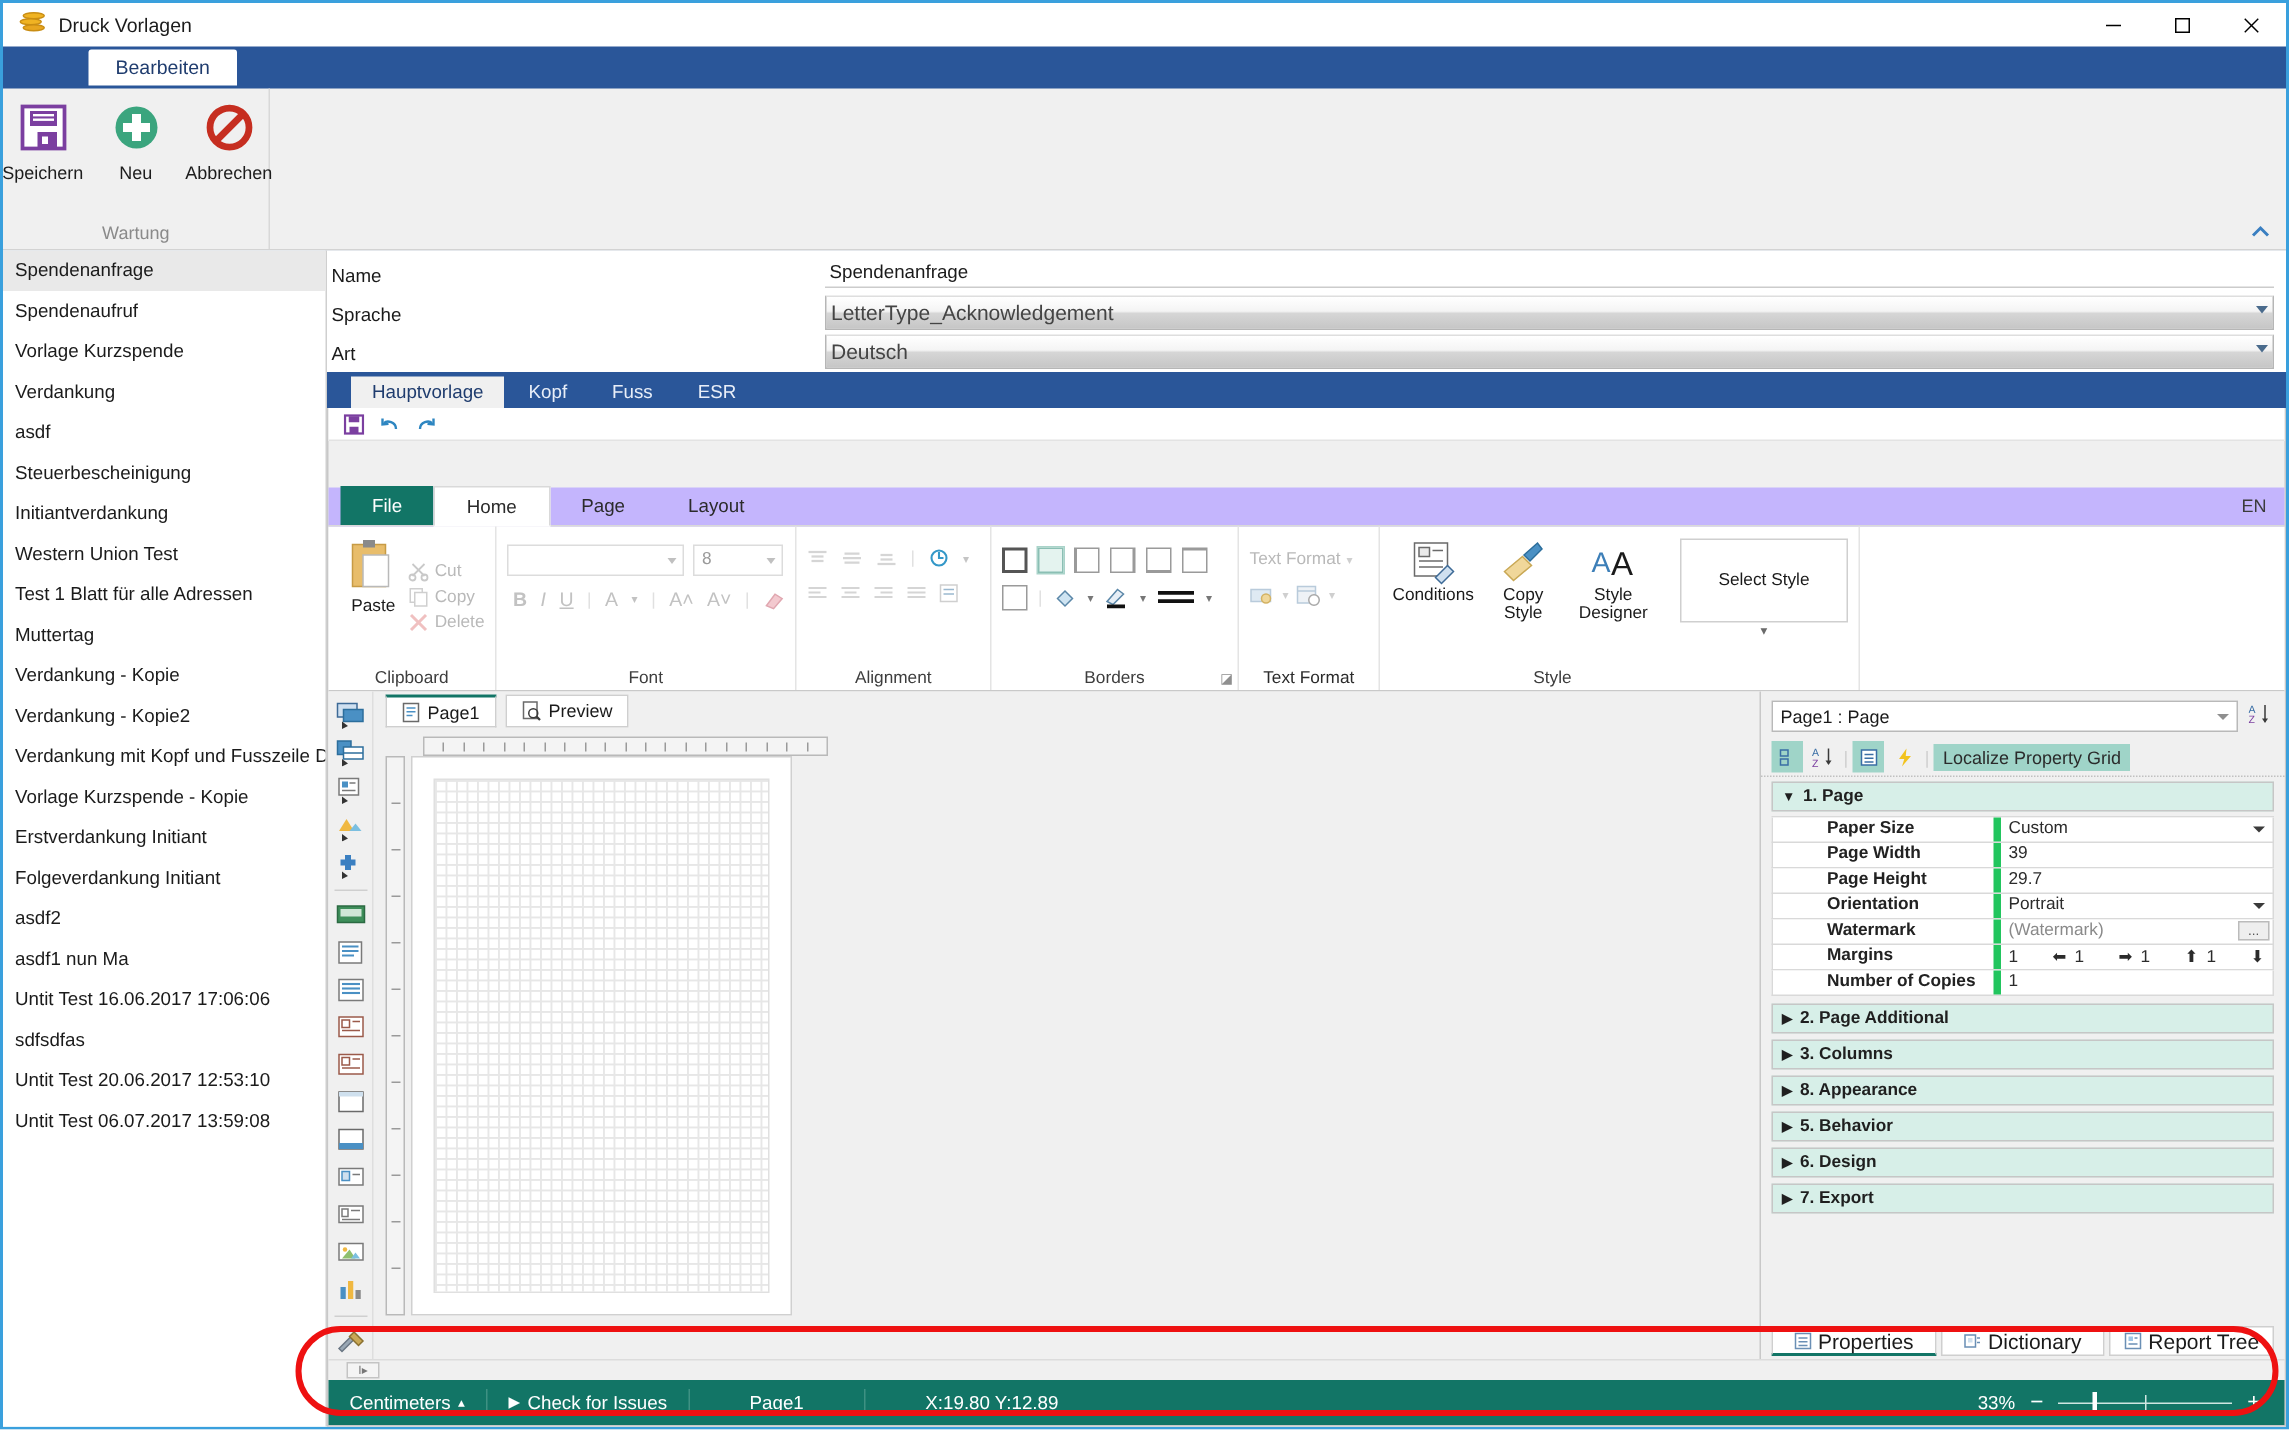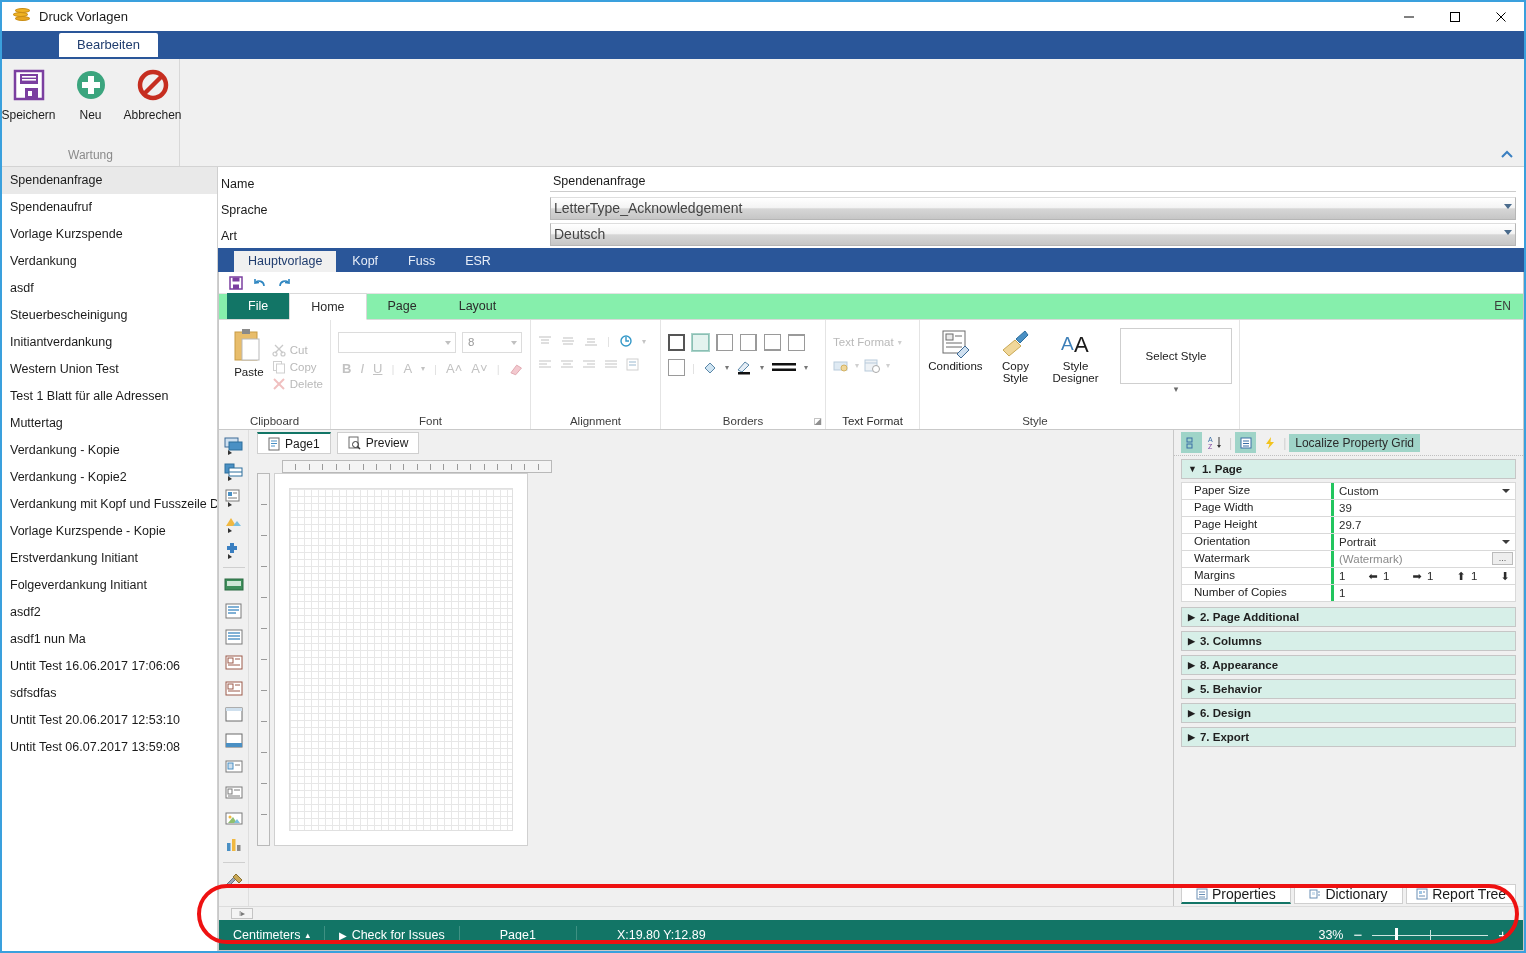--- a/index.html
+++ b/index.html
@@ -139,23 +139,23 @@
   }
   .qat {
     height:22px; flex:0 0 22px; background:#ffffff;
     display:flex; align-items:center; gap:9px; padding-left:9px;
     border-bottom:1px solid #e3e3e3;
   }
   .qat .qi { width:15px; height:15px; display:flex; align-items:center; justify-content:center; }
 
   
   .dr-tabs {
-    height:26px; flex:0 0 26px; background:#86efac;
+    height:26px; flex:0 0 26px; background:#c4b5fd;
     display:flex; align-items:flex-end; border-bottom:1px solid #d9d9d9;
-    padding-left:8px; position:relative;
+    padding-left:8px; position:relative;margin-top:31px;
   }
   .dr-tab {
     height:26px; line-height:26px; padding:0 21px; font-size:12.5px; color:#2b2b2b;
   }
   .dr-tab.file { background:#127566; color:#fff; }
   .dr-tab.active {
     background:#ffffff; border:1px solid #d9d9d9; border-bottom:1px solid #ffffff;
     margin-bottom:-1px; height:27px; line-height:26px;
   }
   .dr-lang {
@@ -255,22 +255,22 @@
   .pgrid { padding:0 7px; }
   .pcat {
     background:#d7efe8; border:1px solid #c6c6c6; height:20px; display:flex; align-items:center;
     font-size:11.5px; font-weight:bold; color:#1f1f1f; padding-left:6px; margin-bottom:3px;
   }
   .pcat .tri { margin-right:5px; font-size:9px; }
   .prow {
     height:17px; display:flex; border:1px solid #d9d9d9; border-top:0;
     font-size:11.5px; background:#fff;
   }
-  .prow .pk { width:152px; flex:0 0 152px; border-right:3px solid #22c55e; padding-left:12px; line-height:15px; font-weight:normal; color:#222;}
-  .prow .pv { flex:1; position:relative; padding-left:5px; line-height:15px; color:#2b2b2b; display:flex; align-items:center;}
+  .prow .pk { width:152px; flex:0 0 152px; border-right:5px solid #22c55e; padding-left:36px; line-height:15px; font-weight:bold; color:#222;}
+  .prow .pv { flex:1; position:relative; padding-left:5px; line-height:15px; color:#2b2b2b; display:flex; }
   .prow .pv .dd { position:absolute; right:5px; top:6px; width:0;height:0;
     border-left:4px solid transparent;border-right:4px solid transparent;border-top:4px solid #3b3b3b;}
   .prow .pv .ell {
     position:absolute; right:2px; top:1px; width:21px; height:13px;
     border:1px solid #bbb; background:#eee; font-size:9px; text-align:center; line-height:11px; color:#555;
   }
   .margins { display:flex; align-items:center; gap:0; width:100%; }
   .margins .mv { width:24px; text-align:left; }
   .margins .ma { width:20px; text-align:center; font-size:11px; }
 
@@ -903,20 +903,36 @@
                   <span></span>
                   <span></span>
               </div>
               <div class="sheet">
                 <div class="grid"></div>
               </div>
             </div>
           </div>
 
           <div class="props">
+            <div class="props-top">
+              <div class="props-top-row">
+                <div class="pg-combo" style="flex:1">
+                  <span>Page1 : Page</span>
+                  <span class="arr"></span>
+                </div>
+                <div style="width:18px;text-align:center">
+                  <svg width="16" height="16" viewBox="0 0 16 16">
+                      <text x="0" y="7" font-size="7" font-family="Liberation Sans" fill="#3a6ea5">A</text>
+                      <text x="0" y="14" font-size="7" font-family="Liberation Sans" fill="#7b3fa0">Z</text>
+                      <line x1="11" y1="2" x2="11" y2="13" stroke="#3a3a3a"></line>
+                      <polygon points="9,11 13,11 11,14" fill="#3a3a3a"></polygon>
+                    </svg>
+                </div>
+              </div>
+            </div>
 
             <div class="props-toolbar">
               <div class="ptb on">
                 <svg width="14" height="14" viewBox="0 0 14 14">
                     <rect x="2" y="2" width="5" height="4" fill="none" stroke="#3a6ea5"></rect>
                     <rect x="2" y="8" width="5" height="4" fill="none" stroke="#3a6ea5"></rect>
                   </svg>
               </div>
               <div class="ptb">
                 <svg width="15" height="15" viewBox="0 0 15 15">

